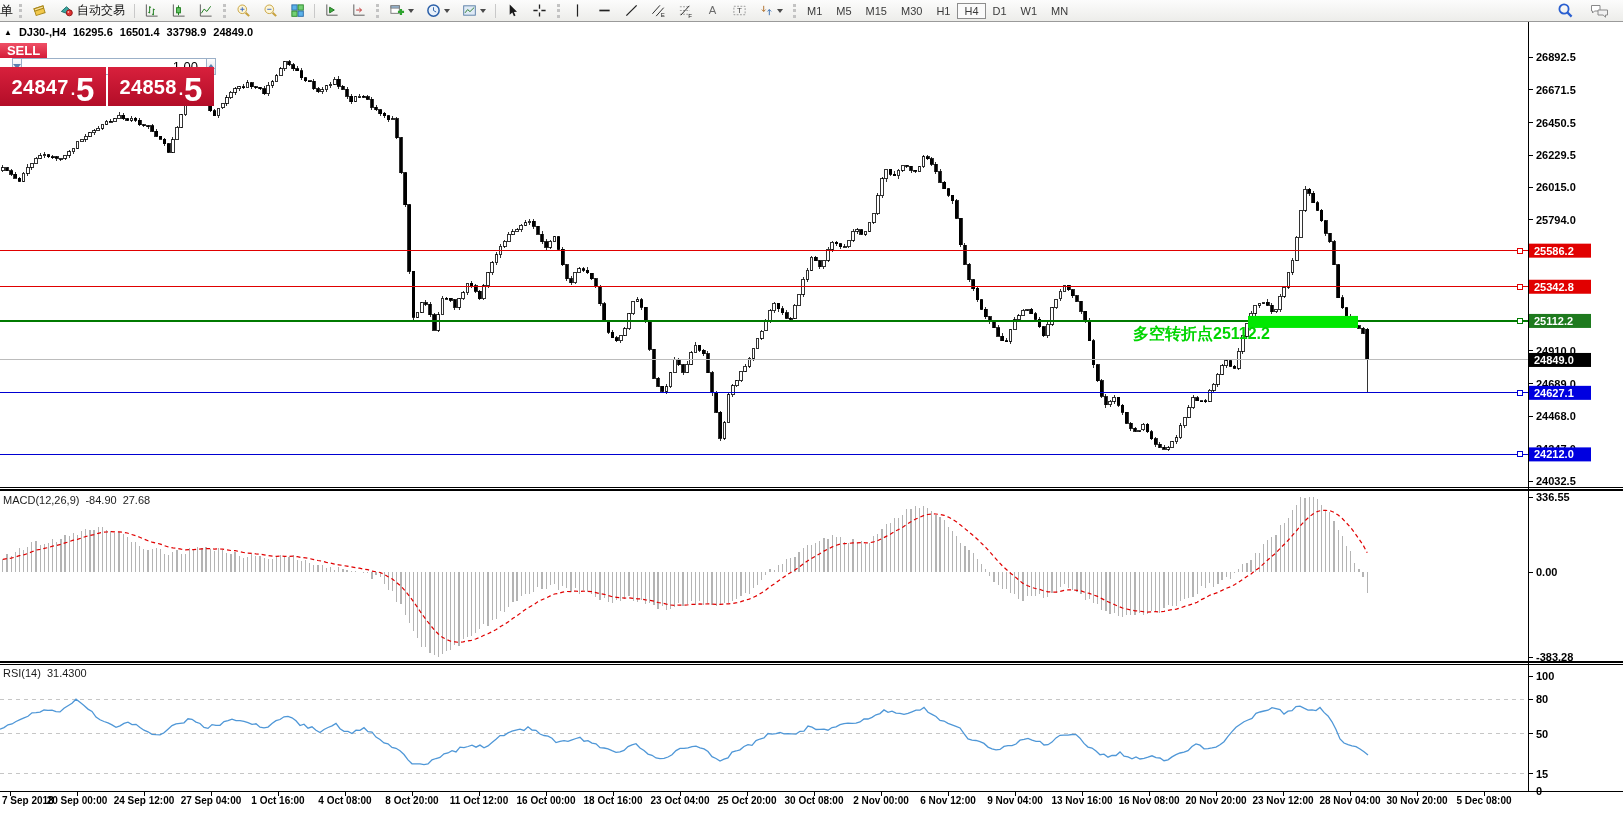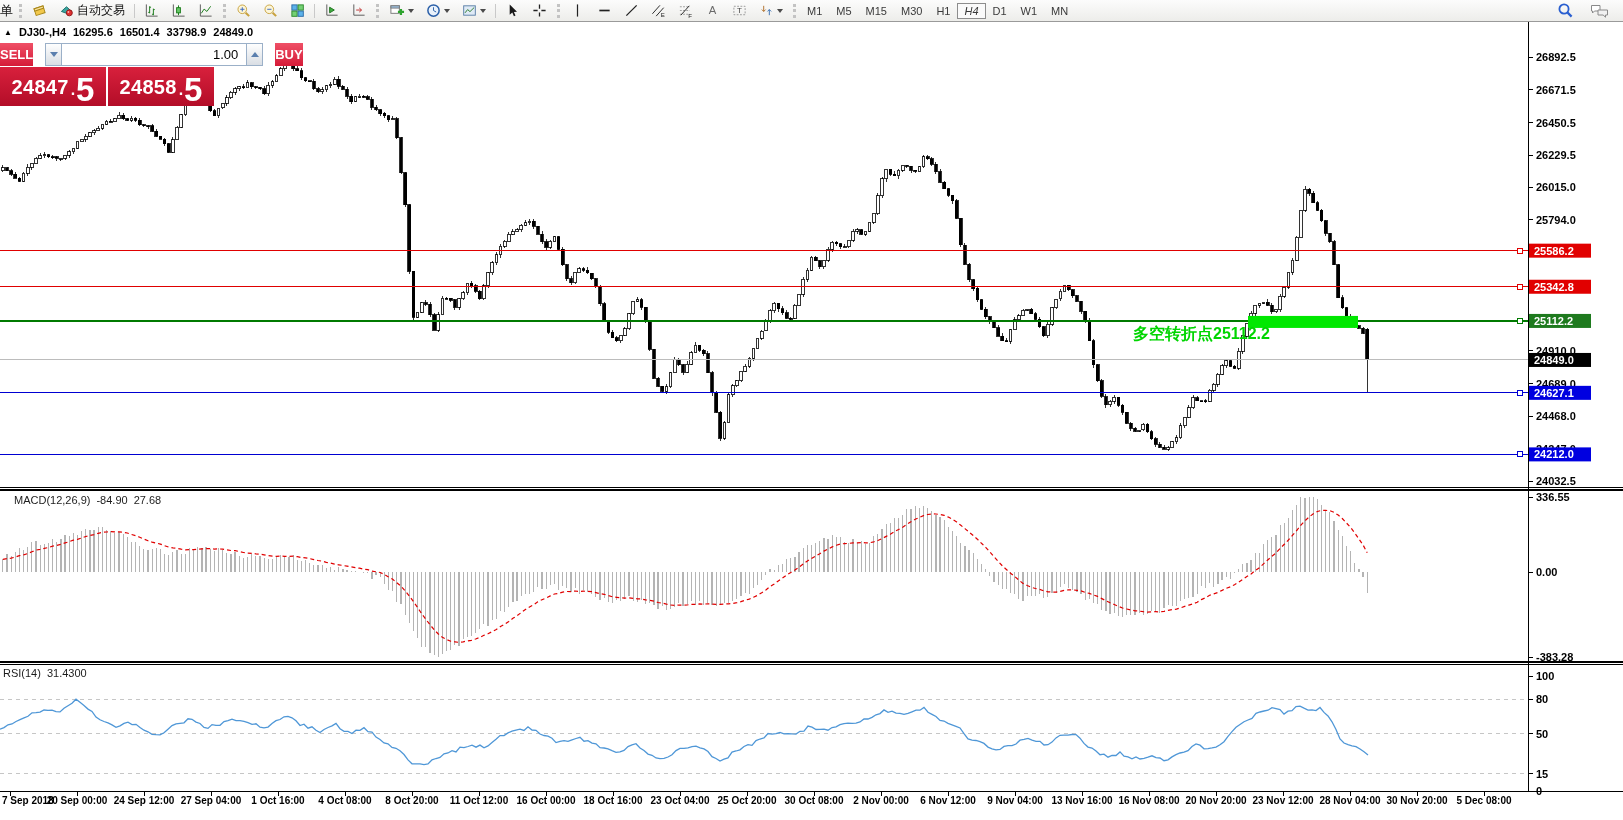--- a/index.html
+++ b/index.html
@@ -10,33 +10,33 @@
     background:linear-gradient(#fcfcfc,#ededea);border-bottom:1px solid #9a9a9a;
     display:flex;align-items:center;font-size:12px;color:#111;}
   .tb-frag{padding:0 2px 0 0;font-size:13px;}
   .tb-btn{height:25px;display:flex;align-items:center;padding:0 6px;cursor:default;}
   .tb-btn .lbl{margin-left:3px;font-size:12px;}
   .caret{width:0;height:0;border-left:3px solid transparent;border-right:3px solid transparent;
     border-top:4px solid #4a4a4a;margin-left:3px;}
   .grip{width:0;height:14px;border-left:3px dotted #c3c3c3;margin:0 4px;}
   .vsep{width:1px;height:14px;background:#c9c9c9;margin:0 3px;}
   .tf{padding:2px 7px;font-size:11px;color:#3a3a3a;}
-  .tf.active{background:#fafafa;border:1px solid #8d8d8d;padding:1px 6px;font-style:italic;}
+  .tf.active{background:#fafafa;border:1px solid #8d8d8d;padding:1px 6px;}
   .tb-right{margin-left:auto;display:flex;align-items:center;gap:16px;padding-right:14px;}
   
   #cv{position:absolute;left:0;top:0;z-index:1;}
   .symline{position:absolute;left:4px;top:26px;z-index:3;font-size:11px;font-weight:bold;
     color:#000;display:flex;align-items:center;gap:7px;}
   .symline .mk{font-size:8px;}
   .ind-label{position:absolute;z-index:3;font-size:11px;color:#1c1c1c;display:flex;gap:6px;}
   .annot{position:absolute;z-index:3;font-size:16px;font-weight:bold;white-space:nowrap;}
   .axis-zone{position:absolute;z-index:2;}
   
   .tp{position:absolute;left:0;top:43px;width:214px;height:63px;z-index:4;color:#fff;}
-  .tp-r1{display:flex;height:23px;}
+  .tp-r1{display:flex;height:23px;flex-direction:column;}
   .tpbtn{width:47px;display:flex;align-items:center;justify-content:center;
     font-size:13px;font-weight:bold;background:linear-gradient(#ef5066,#d51b38);}
   .vol{flex:1;display:flex;margin:0 12px;}
   .volbtn{width:15px;background:linear-gradient(#fefefe,#d9dee4);border:1px solid #9bb0c8;
     display:flex;align-items:center;justify-content:center;}
   .tri-dn{width:0;height:0;border-left:4px solid transparent;border-right:4px solid transparent;border-top:5px solid #5a7fae;}
   .tri-up{width:0;height:0;border-left:4px solid transparent;border-right:4px solid transparent;border-bottom:5px solid #5a7fae;}
   .volin{flex:1;border:1px solid #9bb0c8;border-left:none;border-right:none;
     text-align:right;padding:0 8px 0 0;font-size:13px;font-family:"Liberation Sans",sans-serif;color:#000;outline:none;}
   .tp-r2{display:flex;height:39px;margin-top:1px;}
@@ -1102,21 +1102,21 @@
           <span class="pb">5</span>
         </div>
       <div class="pbox" id="buyPrice">
           <span class="pm">24858</span>
           <span class="pdot">.</span>
           <span class="pb">5</span>
         </div>
     </div>
   </div>
 
-  <div class="ind-label" style="left:14px;top:494px;">
+  <div class="ind-label" style="left:3px;top:494px;">
     <span>MACD(12,26,9)</span>
     <span>-84.90</span>
     <span>27.68</span>
   </div>
   <div class="ind-label" style="left:3px;top:667px;">
     <span>RSI(14)</span>
     <span>31.4300</span>
   </div>
 
   <div class="annot" id="annot" style="left: 1133px; top: 324px; color: rgb(0, 213, 0);">多空转折点25112.2</div>

